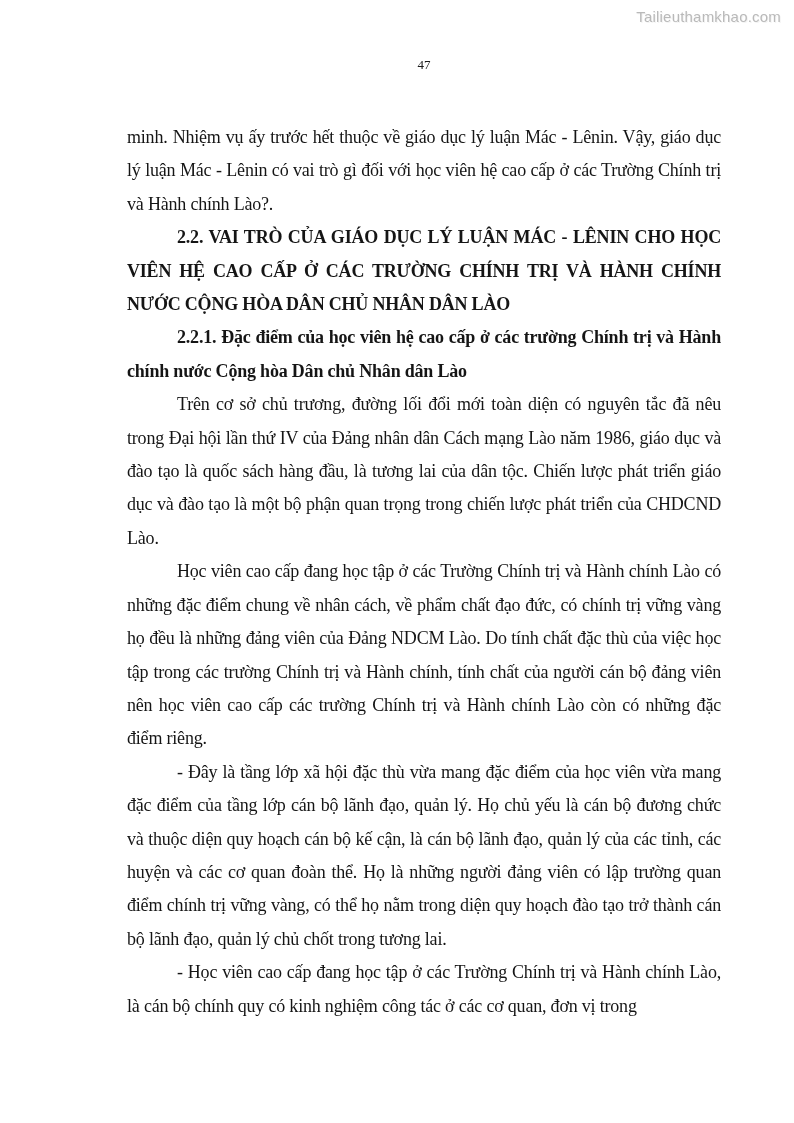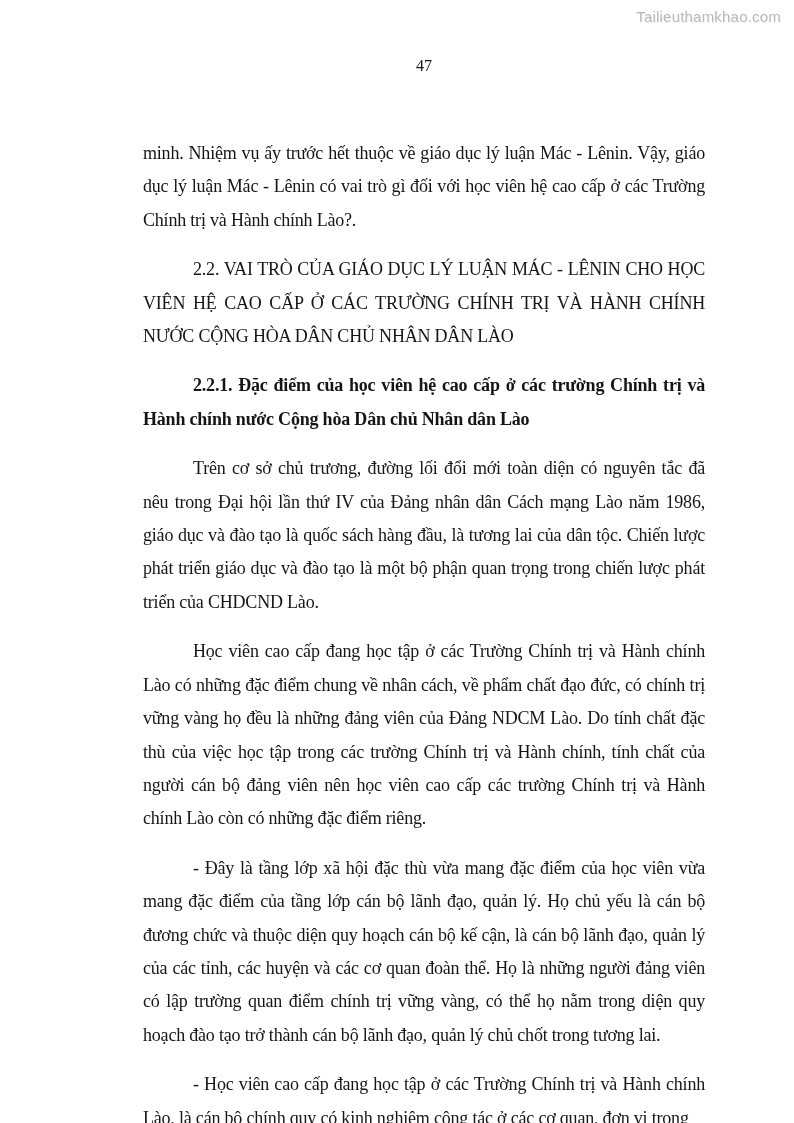--- a/index.html
+++ b/index.html
@@ -24,44 +24,44 @@
     color: #b9b9b9;
     text-shadow: 1px 1px 0 #f4f4f4;
     letter-spacing: 0.2px;
   }
   .page-number {
     position: absolute;
     top: 57px;
     left: 127px;
     width: 594px;
     text-align: center;
-    font-size: 16px;
+    font-size: 13px;
     color: #1a1a1a;
   }
   .content {
     position: absolute;
     top: 121px;
     left: 127px;
     width: 594px;
     font-size: 18px;
     line-height: 33.4px;
     text-align: justify;
     letter-spacing: -0.2px;
     color: #151515;
   }
   .content p {
-    margin: 16px;
+    margin: 0;
     padding: 0;
     text-indent: 50px;
   }
   .content p.no-indent {
     text-indent: 0;
   }
   .content p.heading-upper {
-    font-weight: normal;
+    font-weight: bold;
   }
   .content p.heading-sub {
     font-weight: bold;
     font-family: Liberation Serif, serif;
   }
 </style>
 </head>
 <body>
 
 <div class="watermark">Tailieuthamkhao.com</div>

